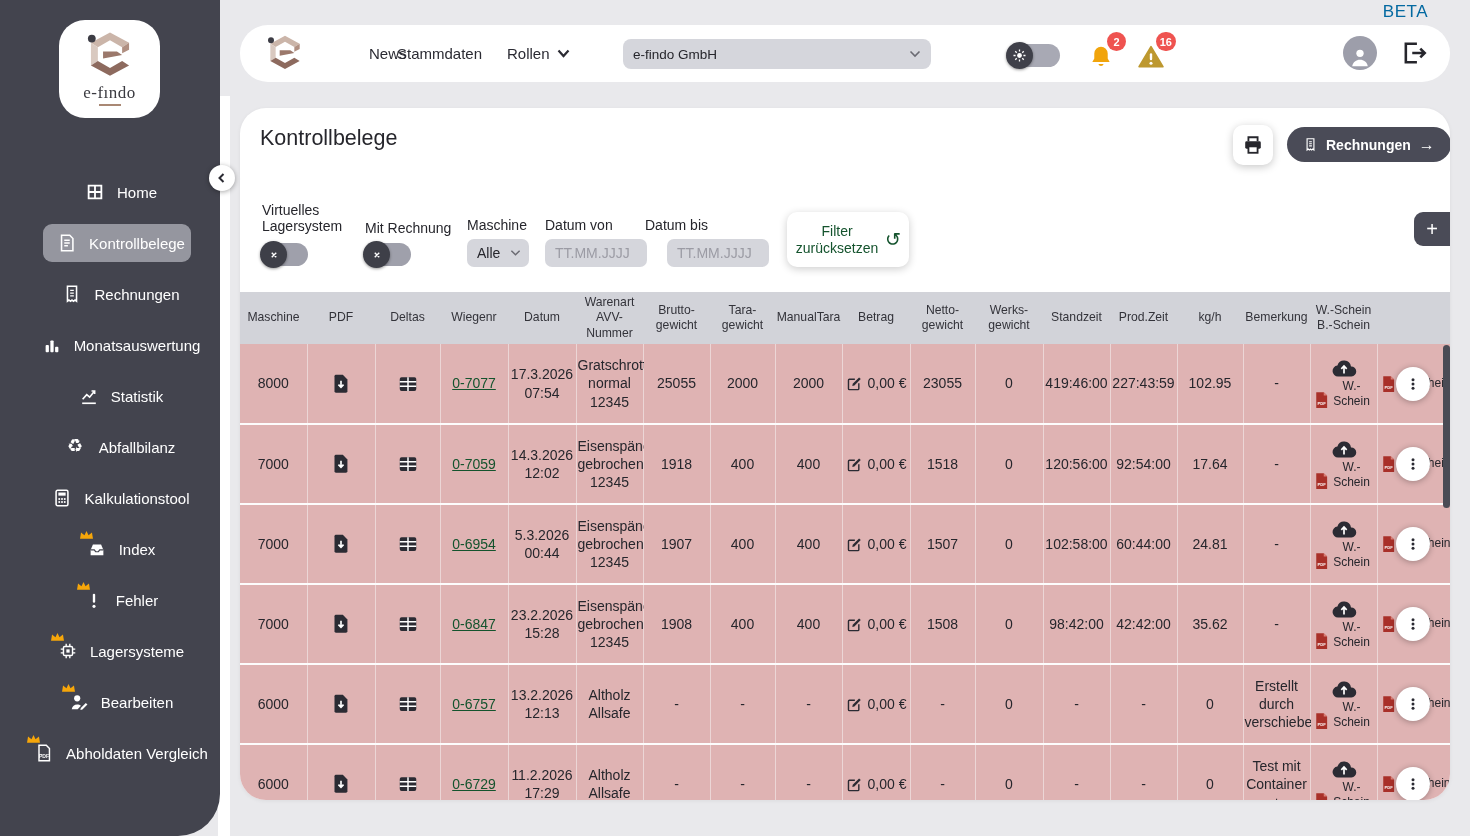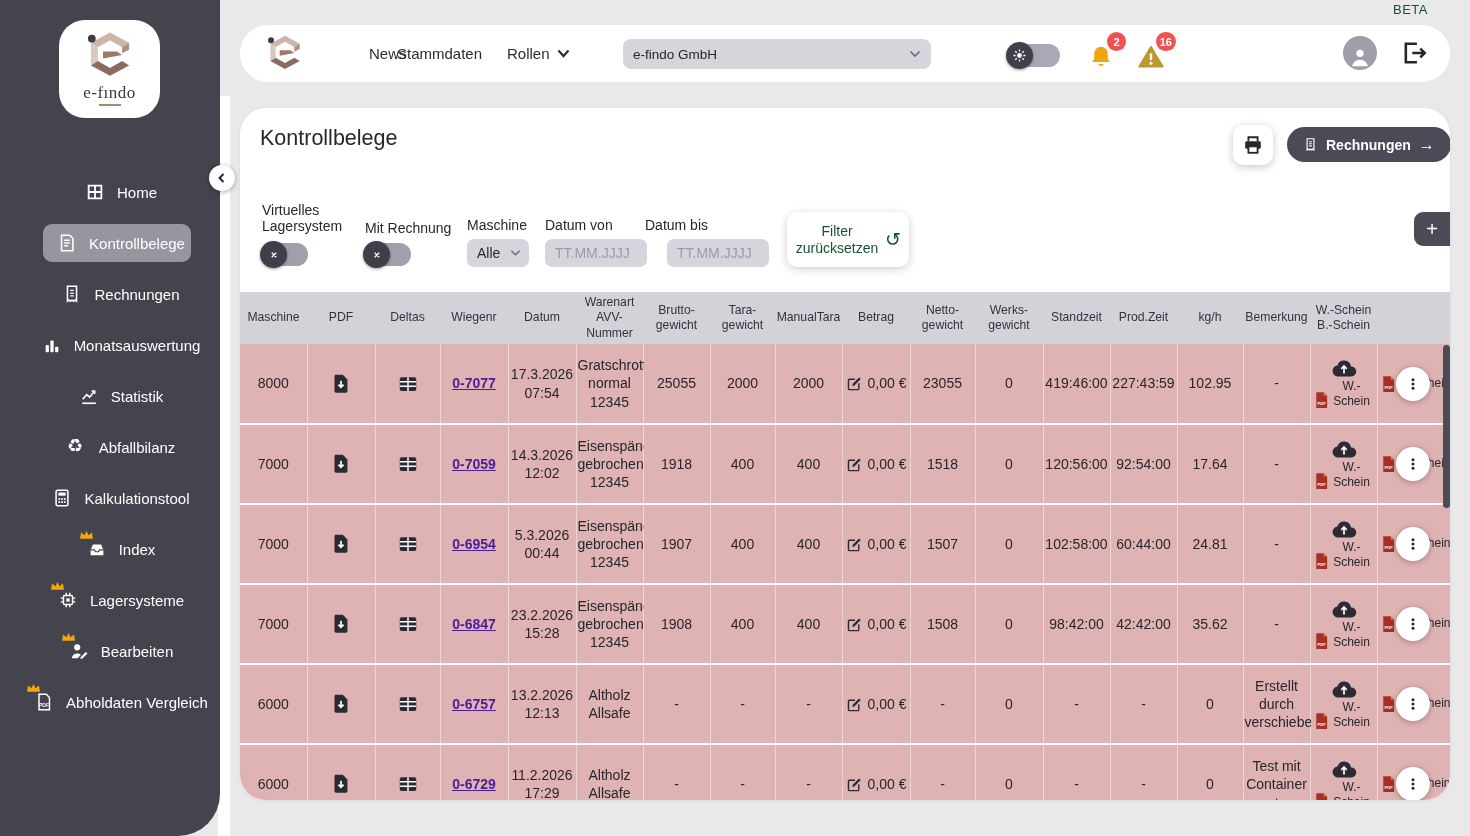--- a/index.html
+++ b/index.html
@@ -5,21 +5,21 @@
   * { margin:0; padding:0; box-sizing:border-box; }
   html,body { width:1470px; height:836px; overflow:hidden; }
   body {
     font-family:"Liberation Sans","DejaVu Sans",sans-serif;
     background:#e9e9ec; color:#26262c; position:relative;
   }
   svg { display:block; }
   .uni { color:#fff; font-size:16px; line-height:1; }
 
   
-  .beta { position:absolute; top:2px; right:42px; font-size:13px; color:#14532d; letter-spacing:.5px; }
+  .beta { position:absolute; top:2px; right:42px; font-size:17px; color:#0369a1; letter-spacing:.5px; }
 
   
   .edge-strip { position:absolute; left:218px; top:96px; width:12px; height:740px; background:#ffffff; }
 
   
   .sidebar { position:absolute; left:0; top:0; width:220px; height:836px;
     background:#43444e; border-radius:0 0 42px 0; z-index:3; }
   .logo-card { position:absolute; left:59px; top:20px; width:101px; height:98px;
     background:#fff; border-radius:26px; display:flex; flex-direction:column; align-items:center; }
   .logo-card svg.cube { width:56px; height:52px; margin-top:9px; }
@@ -99,21 +99,21 @@
     color:#fff; font-size:20px; display:flex; align-items:center; justify-content:center; cursor:pointer; }
 
   
   .table-zone { position:absolute; left:0; top:184px; width:1210px; height:508px; overflow:hidden; }
   table.grid { border-collapse:collapse; table-layout:fixed; width:1222px; }
   .grid th { height:52px; background:#d2d3d9; font-size:12.2px; font-weight:400; color:#33333a;
     text-align:center; vertical-align:middle; padding:2px 1px; line-height:1.25; }
   .grid td { height:80px; background:#dfb3b3; text-align:center; vertical-align:middle; font-size:14px; color:#26262c;
     border-right:1px solid #ecd6d6; border-bottom:2px solid #fdfdfd; padding:2px 1px; line-height:1.3; position:relative; }
   .grid td:last-child { border-right:none; }
-  .wiegenr-link { color:#4c1d95; text-decoration:underline; cursor:pointer;font-weight:bold; }
+  .wiegenr-link { color:#14532d; text-decoration:underline; cursor:pointer; }
   .icon-cell svg { width:22px; height:22px; margin:0 auto; cursor:pointer; }
   .betrag-cell .inner { display:flex; align-items:center; justify-content:center; gap:5px; white-space:nowrap; }
   .betrag-cell svg { width:17px; height:17px; cursor:pointer; }
   .ws-cell .inner { display:flex; flex-direction:column; align-items:center; }
   .ws-cell .cloud svg { width:28px; height:20px; cursor:pointer; }
   .ws-row { display:flex; align-items:flex-end; gap:1px; margin-top:1px;justify-content:center; }
   .pdf-mini svg { width:15px; height:18px; cursor:pointer; }
   .ws-label { width:44px; font-size:12px; line-height:1.25; }
   .bs-cell .inner { display:flex; align-items:center; gap:3px; padding-left:2px; white-space:nowrap; }
   .bs-label { font-size:12px; }
@@ -217,20 +217,34 @@
             <path d="M4 12l2.5-6h9L18 12v6H4z" fill="#fff"></path>
             <path d="M4 12h4l1.5 2h3L14 12h4" fill="none" stroke="#43444e" stroke-width="1.3"></path>
           </svg>
           <span class="crown">
             <svg viewBox="0 0 22 14">
               <path d="M1.5 12.5L3 3.5l5 3.8L11 1l3 6.3 5-3.8 1.5 9z" fill="#f6a60a"></path>
             </svg>
           </span>
         </span>
         <span class="side-label">Index</span>
+      </div>
+      <div class="side-item">
+        <span class="side-icon">
+          <svg viewBox="0 0 22 22">
+            <rect x="9.7" y="4" width="2.6" height="10" rx="1.3" fill="#fff"></rect>
+            <circle cx="11" cy="18" r="1.7" fill="#fff"></circle>
+          </svg>
+          <span class="crown">
+            <svg viewBox="0 0 22 14">
+              <path d="M1.5 12.5L3 3.5l5 3.8L11 1l3 6.3 5-3.8 1.5 9z" fill="#f6a60a"></path>
+            </svg>
+          </span>
+        </span>
+        <span class="side-label">Fehler</span>
       </div>
       <div class="side-item">
         <span class="side-icon">
           <svg viewBox="0 0 22 22">
             <rect x="6" y="6" width="10" height="10" rx="1.5" fill="none" stroke="#fff" stroke-width="1.6"></rect>
             <rect x="9.2" y="9.2" width="3.6" height="3.6" fill="#fff"></rect>
             <path d="M9 6V3M13 6V3M9 19v-3M13 19v-3M6 9H3M6 13H3M19 9h-3M19 13h-3" stroke="#fff" stroke-width="1.5"></path>
           </svg>
           <span class="crown">
             <svg viewBox="0 0 22 14">

